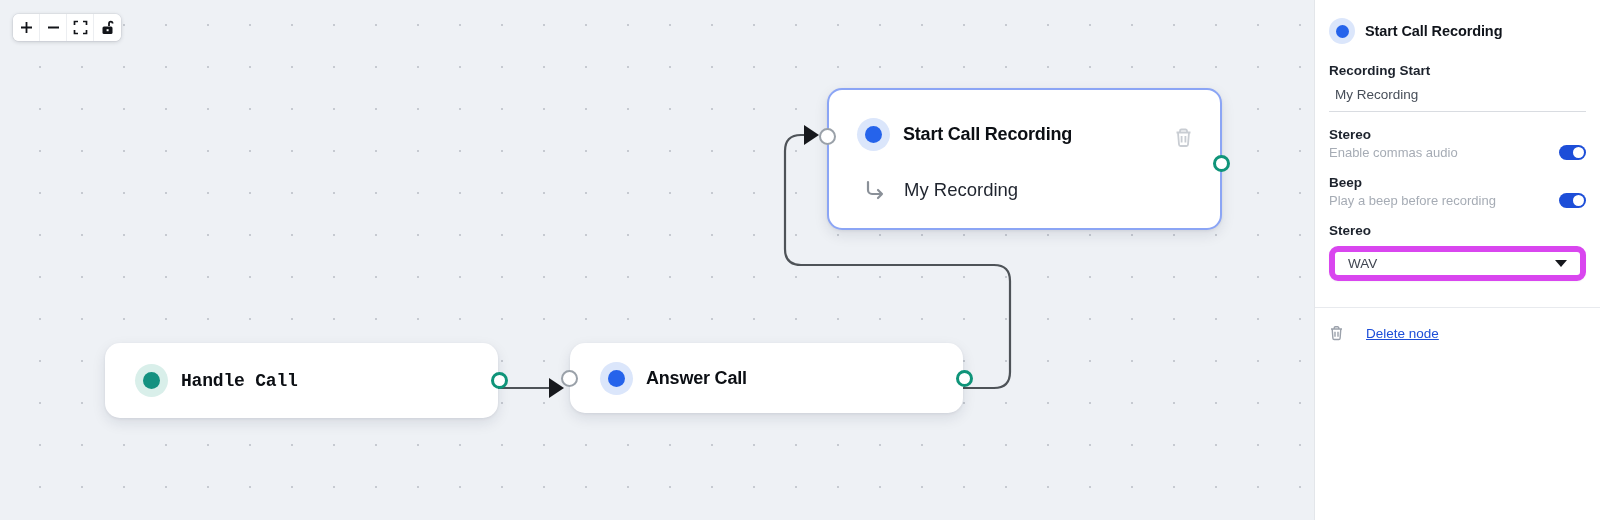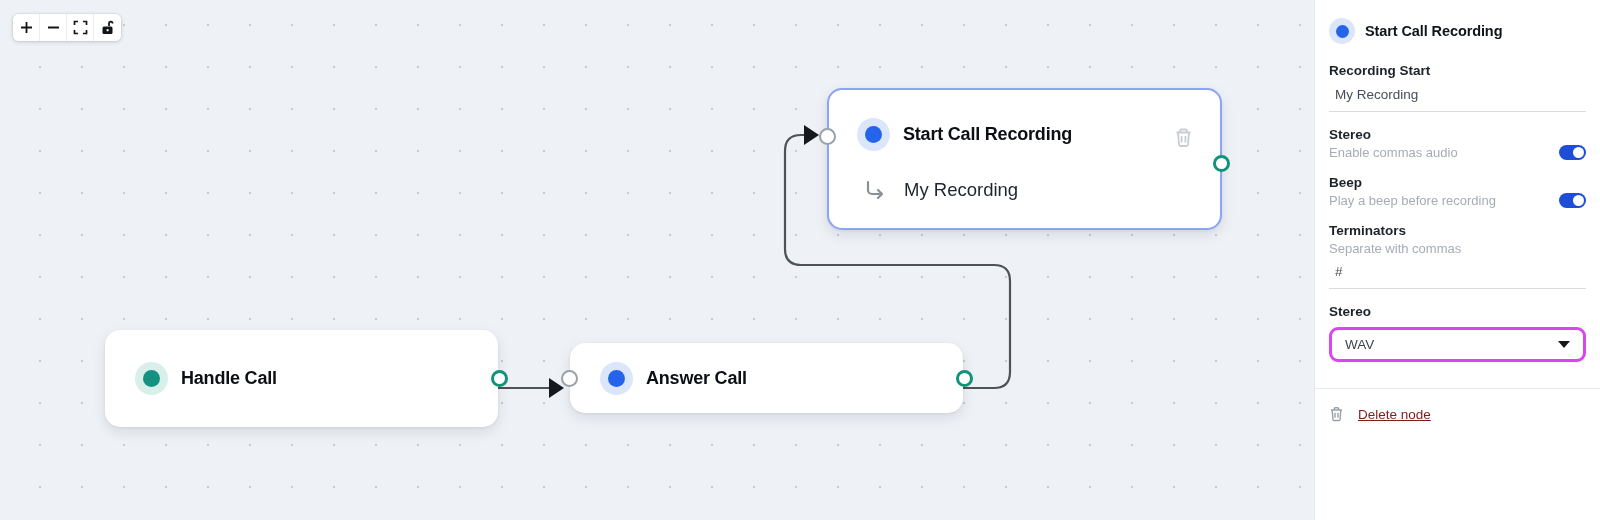--- a/index.html
+++ b/index.html
@@ -37,21 +37,21 @@
   .halo { border-radius:50%; display:flex; align-items:center; justify-content:center; flex:0 0 auto; }
   .halo.lg { width:33px; height:33px; }
   .halo.sm { width:26px; height:26px; }
   .dot { border-radius:50%; }
   .halo.lg .dot { width:17px; height:17px; }
   .halo.sm .dot { width:13px; height:13px; }
   .halo.blue { background:#dbe6fb; } .halo.blue .dot { background:#2563eb; }
   .halo.teal { background:#d9efea; } .halo.teal .dot { background:#149180; }
   .node-title { font-size:18px; font-weight:700; color:#0c0f14; letter-spacing:-.2px; margin-left:13px; white-space:nowrap; }
 
-  #node-handle-call  { left:105px; top:330px; width:393px; height:97px; }
+  #node-handle-call  { left:105px; top:343px; width:393px; height:75px;font-family:Liberation Mono, monospace; }
   #node-answer-call  { left:570px; top:343px; width:393px; height:70px; }
   #node-start        { left:827px; top:88px;  width:395px; height:142px; border:2px solid #8ba5f5; padding:28px 26px 0 28px; }
   #node-handle-call .node-row, #node-answer-call .node-row { height:100%; padding:0 30px; }
 
   #node-start .sub-row { margin-top:27px; display:flex; align-items:center; padding-left:6px; }
   .sub-label { font-size:18.5px; font-weight:400; color:#1f242e; margin-left:17px; white-space:nowrap; }
 
   .trash-btn { position:absolute; right:26px; top:37px; width:21px; height:21px; background:none; border:none; cursor:pointer; padding:0; }
 
   
@@ -81,31 +81,31 @@
     padding:6px 6px 9px; margin-top:2px; outline:none;
   }
 
   .toggle-row { display:flex; align-items:flex-end; justify-content:space-between; margin-top:15px; }
   .toggle { position:relative; width:27px; height:15px; border-radius:8px; background:#1d4ed8; border:none; cursor:pointer; flex:0 0 auto; }
   .toggle .knob { position:absolute; top:2px; right:2.5px; width:11px; height:11px; border-radius:50%; background:#fff; }
 
   .block { margin-top:15px; }
 
   .select {
-    margin-top:8px; height:35px; border:3px solid #d946ef; border-radius:9px;
+    margin-top:8px; height:35px; border:6px solid #d946ef; border-radius:9px;
     display:flex; align-items:center; justify-content:space-between;
     padding:0 13px; background:#fff; cursor:pointer;
     box-shadow:0 1px 2px rgba(22,32,58,.04);
   }
   .select-value { font-size:13.5px; color:#3f4550; }
   .caret { width:0; height:0; border-left:6px solid transparent; border-right:6px solid transparent; border-top:7px solid #16181d; }
 
   .panel-divider { border:none; border-top:1px solid #e8eaee; margin:26px -14px 0; }
   .delete-row { display:flex; align-items:center; padding:17px 0 0; cursor:pointer; background:none; border:none; }
-  .delete-label { font-size:13.5px; color:#7f1d1d; text-decoration:underline; margin-left:14px; font-family:inherit; }
+  .delete-label { font-size:13.5px; color:#1d4ed8; text-decoration:underline; margin-left:22px; font-family:inherit; }
 </style>
 </head>
 <body>
 
 <div class="canvas">
 
   <svg class="edges" viewBox="0 0 1314 520">
     <path d="M 497 388 H 549" fill="none" stroke="#4e5358" stroke-width="2.2"></path>
     <polygon points="549,378 549,398 564,388" fill="#17191d"></polygon>
     <path d="M 963 388 H 994 Q 1010 388 1010 372 V 281 Q 1010 265 994 265 H 801 Q 785 265 785 249 V 151 Q 785 135 801 135 H 804" fill="none" stroke="#4e5358" stroke-width="2.2"></path>
@@ -205,25 +205,20 @@
   <div class="toggle-row">
     <div>
       <div class="field-label">Beep</div>
       <div class="field-desc">Play a beep before recording</div>
     </div>
     <button class="toggle">
         <span class="knob"></span>
       </button>
   </div>
 
-  <div class="block">
-    <div class="field-label">Terminators</div>
-    <div class="field-desc">Separate with commas</div>
-    <input class="underline-input" value="#" style="">
-  </div>
 
   <div class="block">
     <div class="field-label">Stereo</div>
     <div class="select">
       <span class="select-value">WAV</span>
       <span class="caret"></span>
     </div>
   </div>
 
   <hr class="panel-divider">

